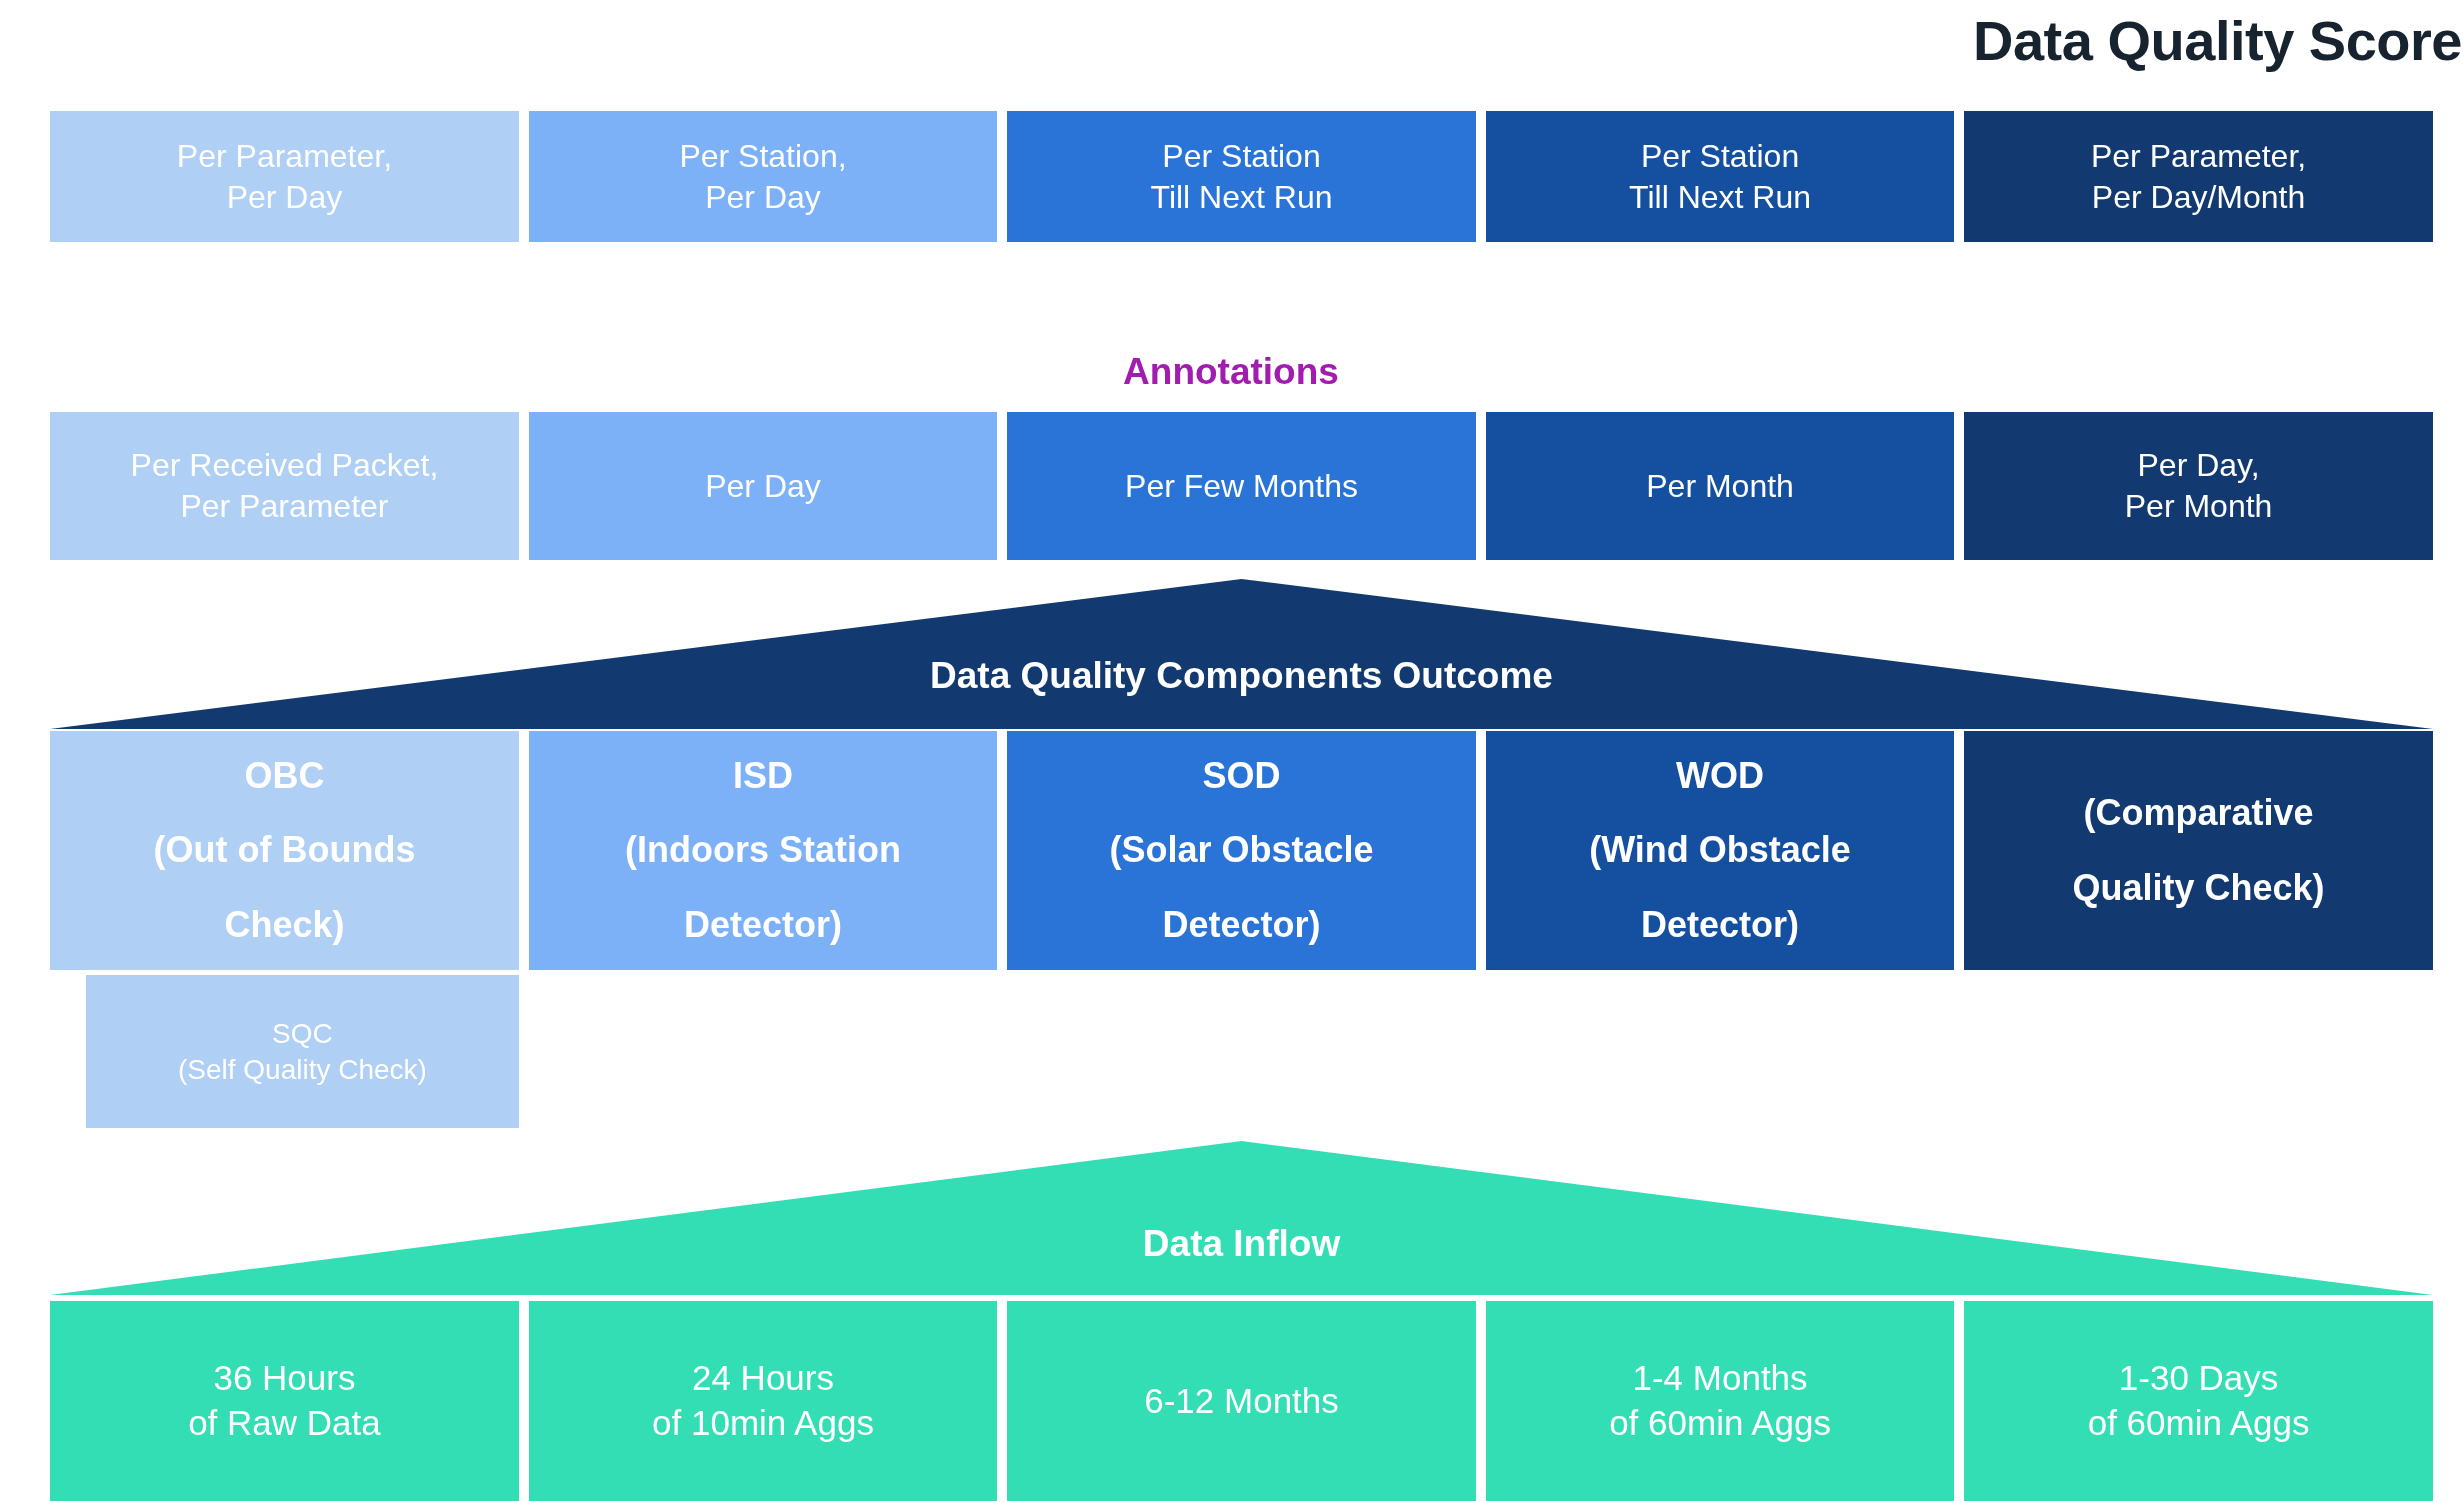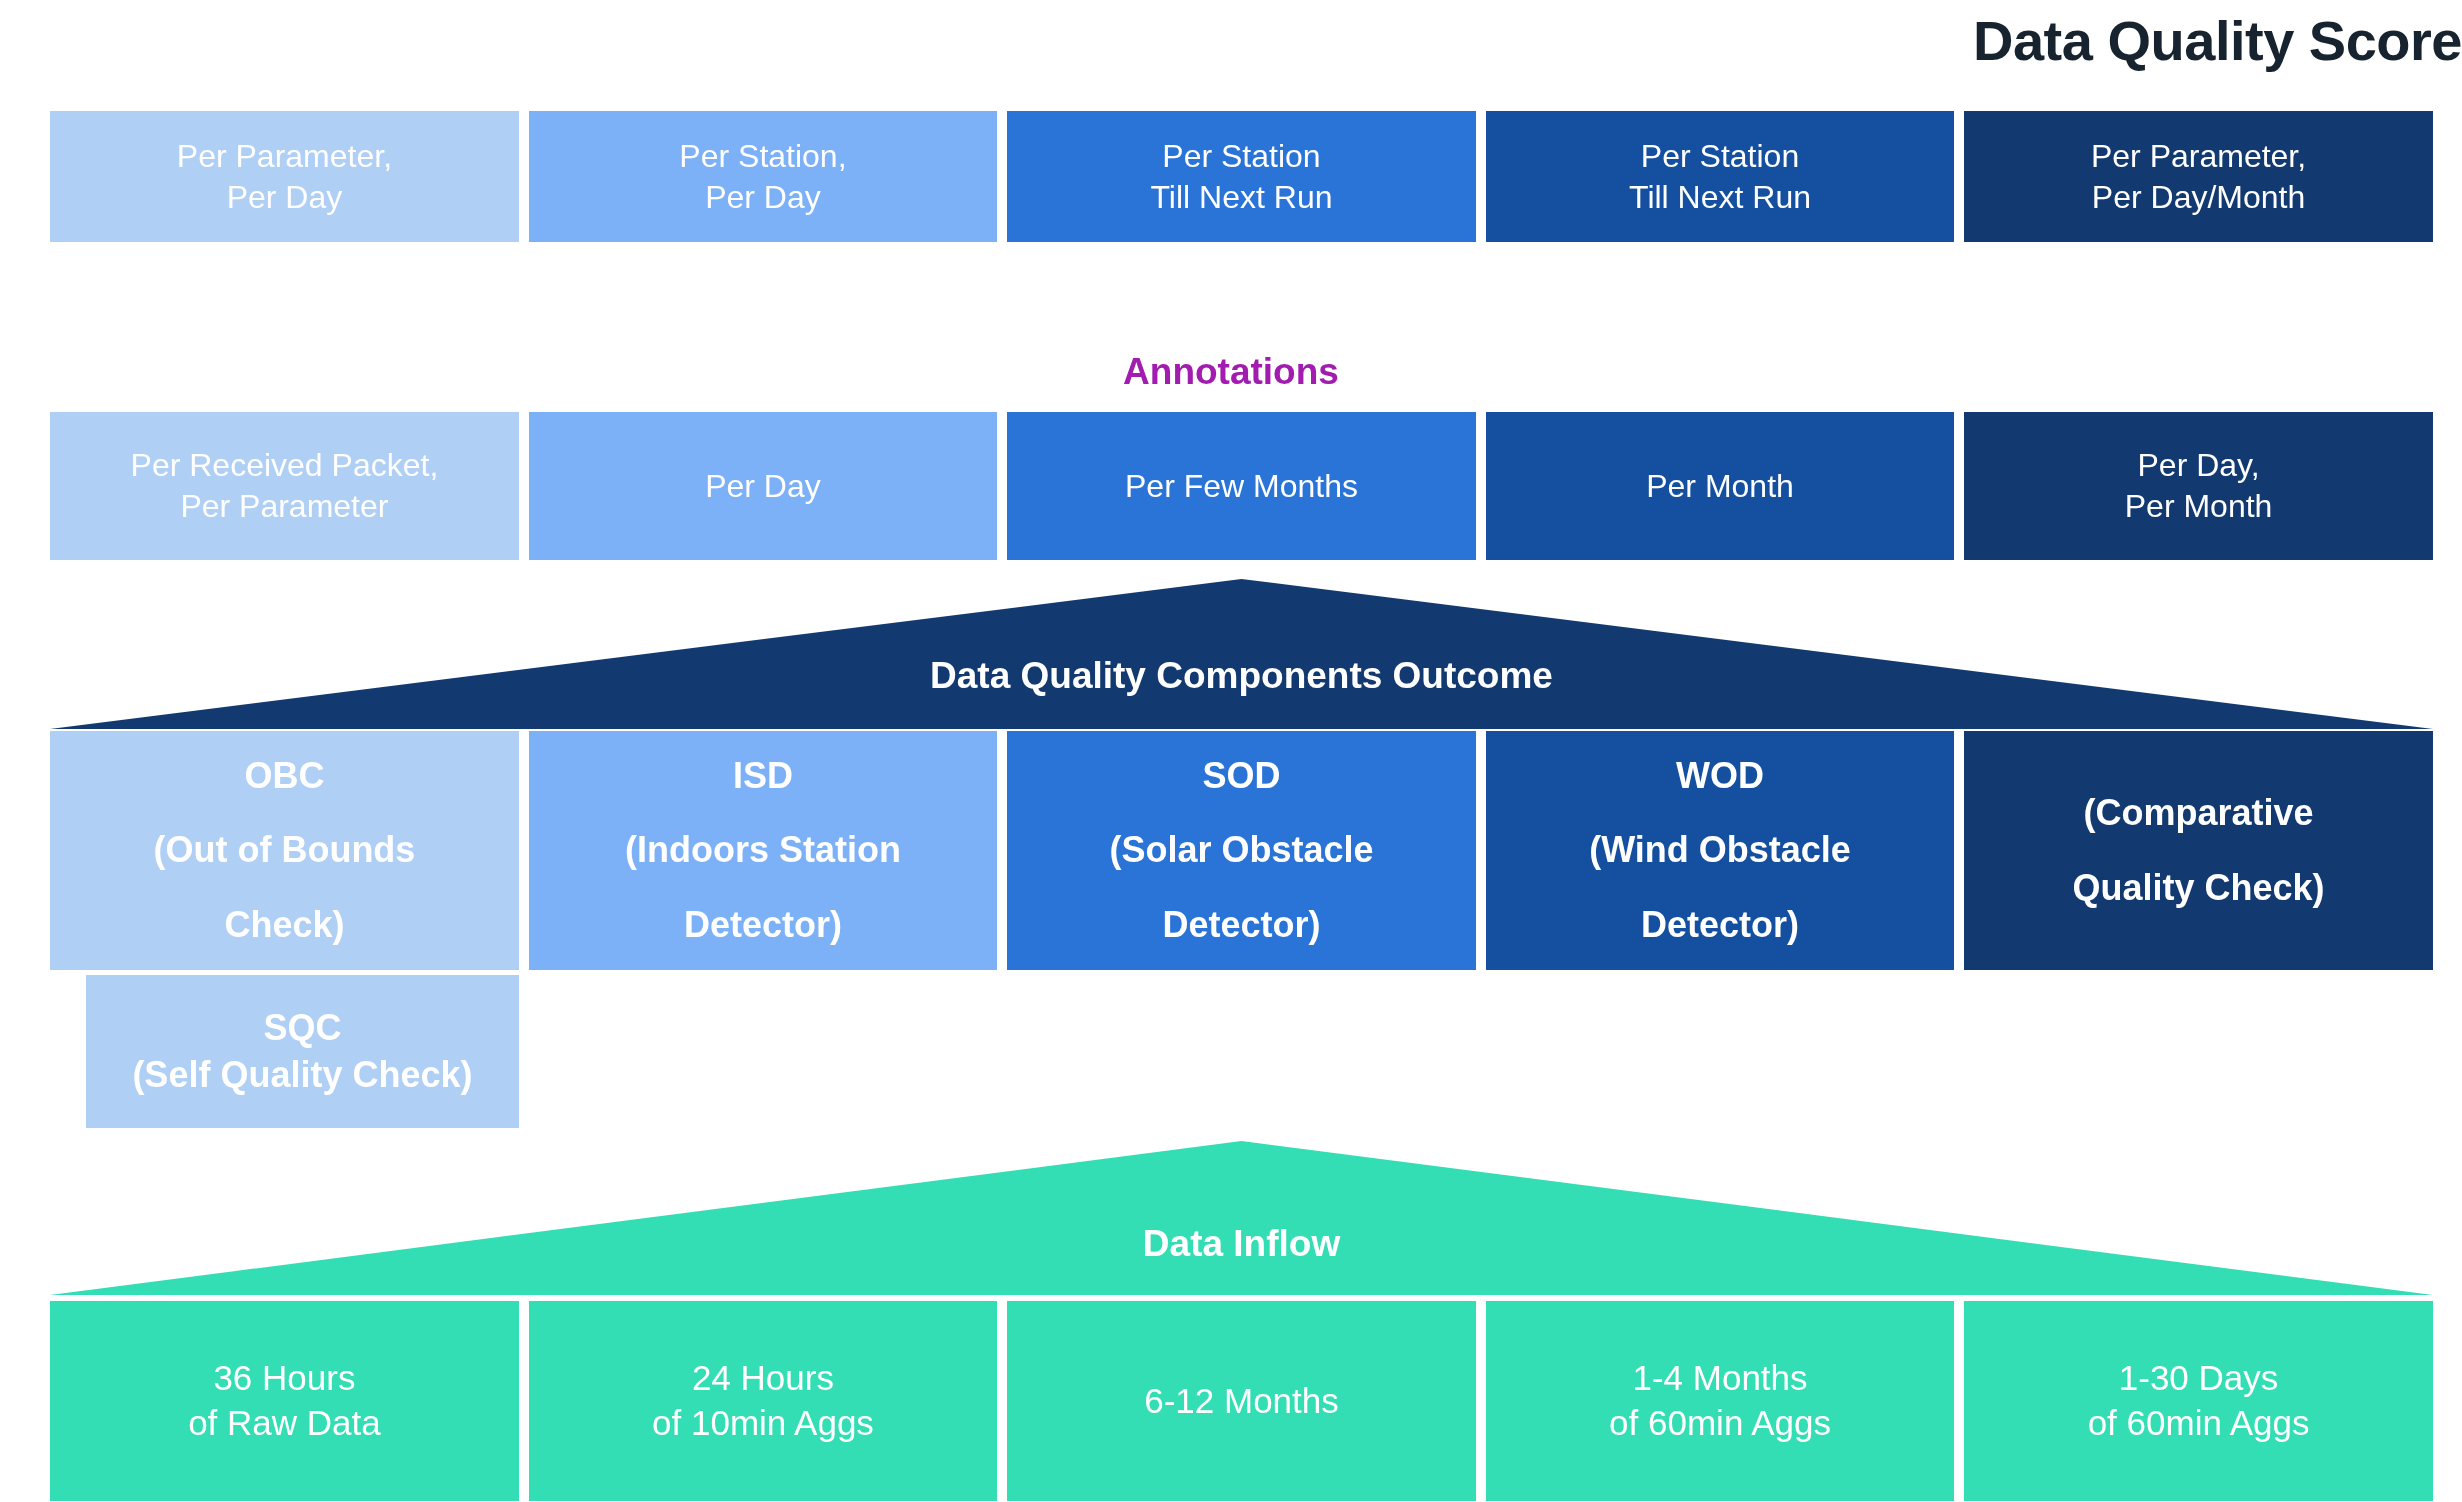--- a/index.html
+++ b/index.html
@@ -33,20 +33,21 @@
     line-height: 70px;
   }
 
   
   .row {
     position: absolute;
     left: 50px;
     width: 2383px;
     display: flex;
     gap: 9.7px;
+    justify-content: flex-end;
   }
 
   .cell {
     flex: 1 1 0;
     display: flex;
     flex-direction: column;
     align-items: center;
     justify-content: center;
     text-align: center;
     color: #ffffff;
@@ -108,21 +109,21 @@
   }
   #banner-components .banner-label { top: 75px; }
   #banner-inflow .banner-label { top: 81px; }
 
   
   #row-components { top: 731px; height: 239px; }
   #row-components .cell { font-size: 36px; font-weight: bold; gap: 28px; }
 
   
   #row-sqc { top: 975px; height: 153px; }
-  #row-sqc .cell { font-size: 36px; font-weight: bold; margin-left: 36px; }
+  #row-sqc .cell { font-size: 28px; font-weight: normal; margin-left: 36px; }
   #row-sqc .spacer { background: transparent; }
 
   
   #row-inflow { top: 1301px; height: 200px; }
   #row-inflow .cell { font-size: 35px; font-weight: 400; }
   .g1, .g2, .g3, .g4, .g5 { background: #33deb4; }
 </style>
 </head>
 <body>
 

